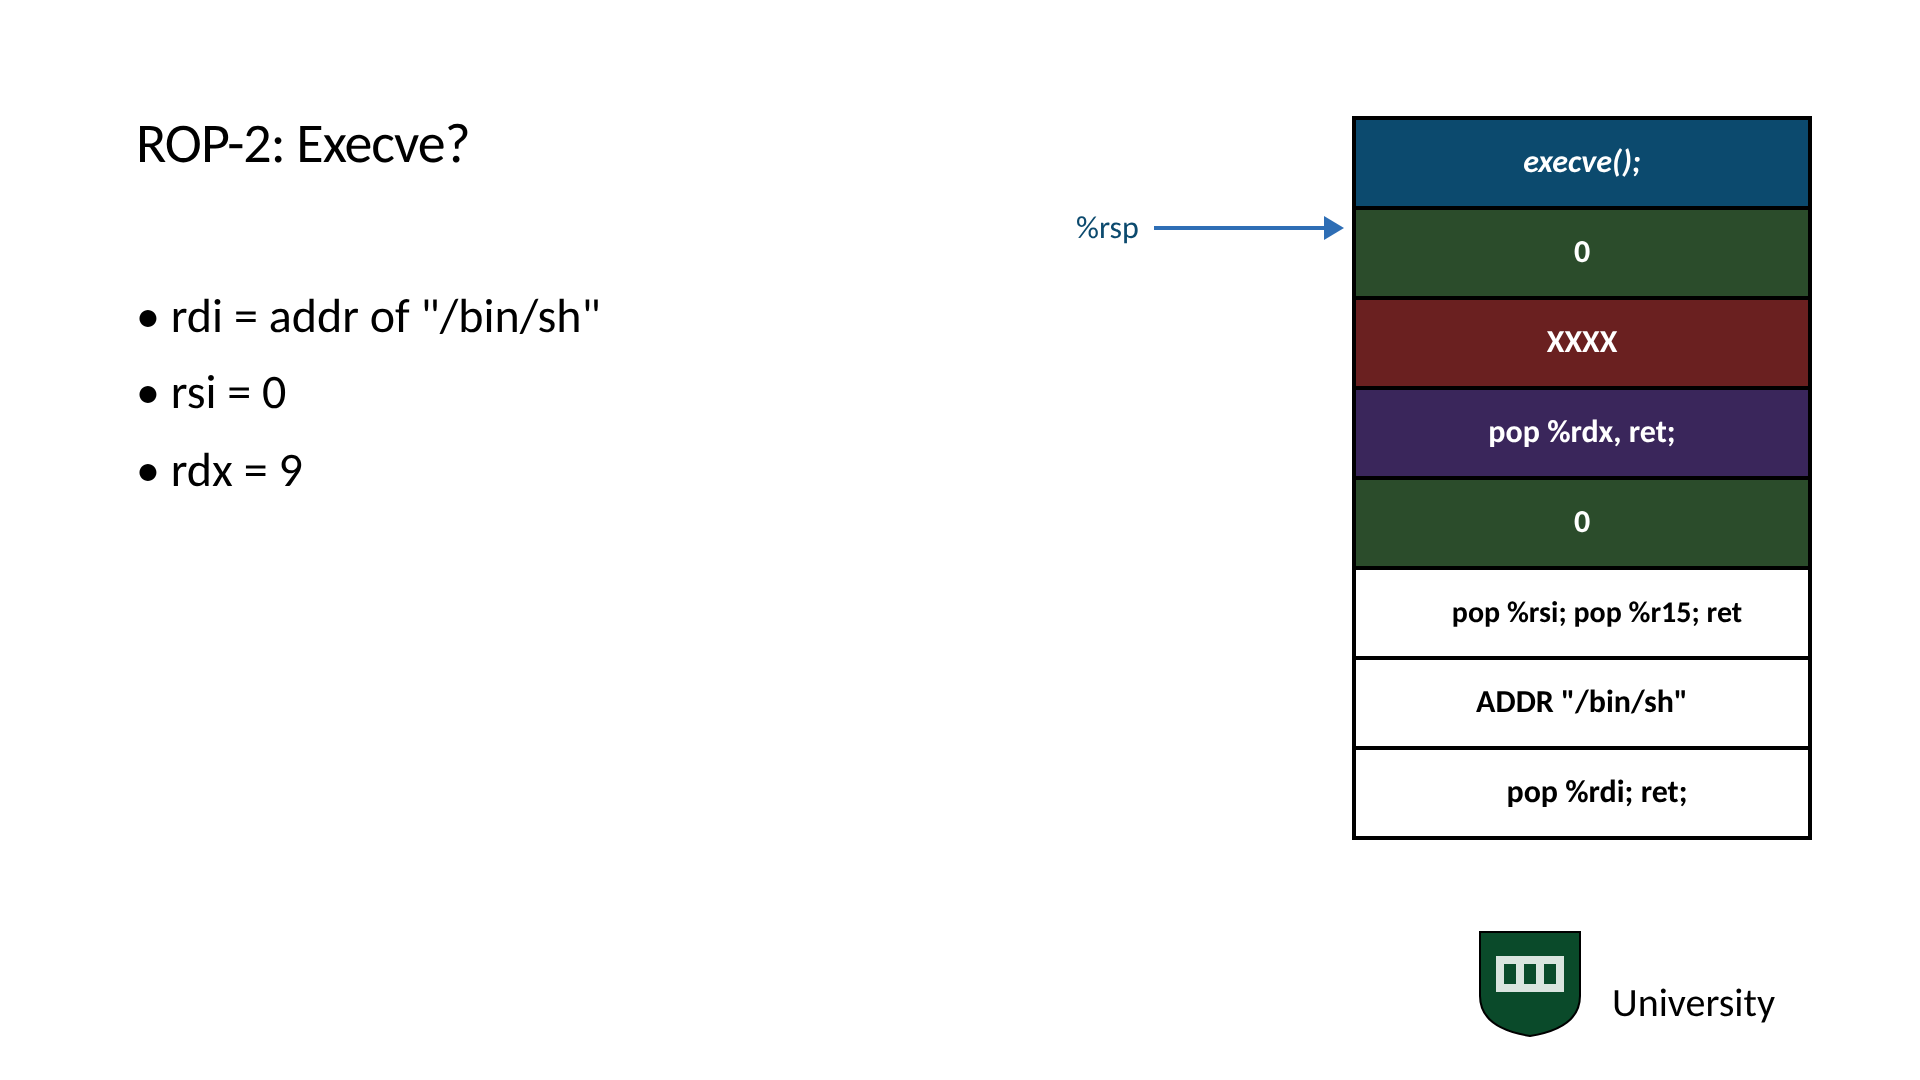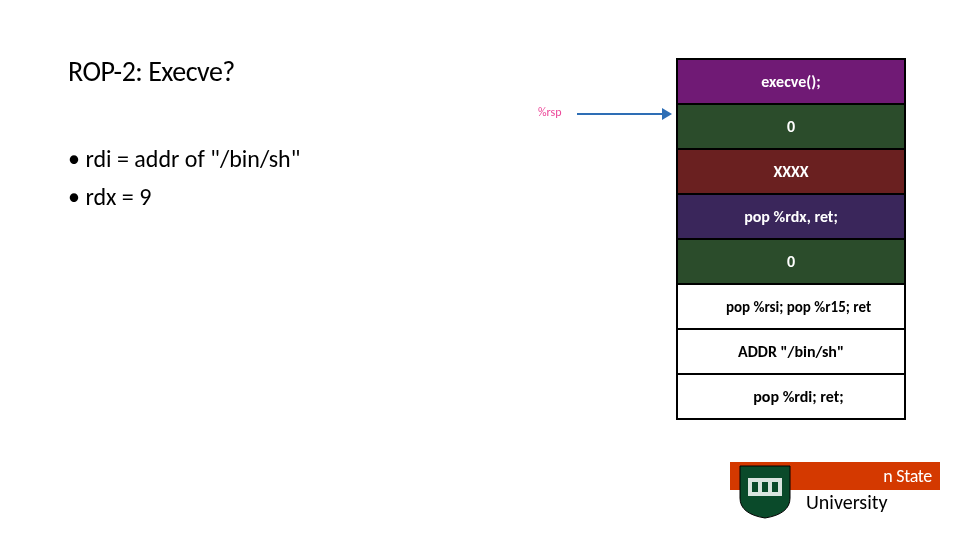--- a/index.html
+++ b/index.html
@@ -2,66 +2,66 @@
 <html><head>
 <meta charset="utf-8">
 <style>
   * { box-sizing: border-box; margin: 0; padding: 0; }
   html, body { width: 960px; height: 540px; font-family: "Segoe UI", Calibri, Arial, sans-serif; background: #fff; overflow: hidden; }
   .slide { position: relative; width: 960px; height: 540px; }
   .title { position: absolute; left: 68px; top: 54px; font-size: 28px; font-weight: 400; color: #000; letter-spacing: -0.5px; }
   .bullets { position: absolute; left: 68px; top: 140px; font-size: 24px; color: #000; line-height: 1.6; }
   .bullets li { list-style: none; }
   .bullets li::before { content: "• "; }
-  .rsp-label { position: absolute; left: 538px; top: 105px; font-size: 12px; color: #ec4899; }
+  .rsp-label { position: absolute; left: 538px; top: 105px; font-size: 16px; color: #0c4a6e; }
   .arrow { position: absolute; left: 577px; top: 113px; width: 85px; height: 2px; background: #2e6eb5; }
   .arrow::after { content: ""; position: absolute; right: -10px; top: -5px; border-left: 10px solid #2e6eb5; border-top: 6px solid transparent; border-bottom: 6px solid transparent; }
   .stack { position: absolute; right: 54px; top: 58px; width: 230px; }
   .cell { width: 100%; height: 47px; border: 2px solid #000; display: flex; align-items: center; justify-content: center; font-size: 16px; color: #fff; font-weight: 600; margin-bottom: -2px; }
   .cell.narrow { font-size: 15px; }
-  .c-blue   { background: #701a75; }
+  .c-blue   { background: #0c4a6e; font-style: italic; }
   .c-green  { background: #2b4c2b; color: #fff; }
   .c-purple { background: #3a265b; }
   .c-red    { background: #6a2020; }
   .c-white  { background: #fff; color: #000; padding-left: 15px; }
   .c-grey   { background: #fff; color: #000; }
   .logo { position: absolute; right: 20px; bottom: 18px; width: 210px; height: 60px; }
   .logo-bar { position: absolute; left: 0; top: 0; width: 210px; height: 28px; background: #d43900; display: flex; align-items: center; justify-content: flex-end; padding-right: 8px; color: #fff; font-size: 18px; font-weight: 400; letter-spacing: -0.3px; }
   .logo-uni { position: absolute; left: 76px; top: 28px; font-size: 20px; color: #000; }
   .shield { position: absolute; left: 8px; top: 2px; width: 54px; height: 56px; }
   .shield svg { width: 100%; height: 100%; }
 </style>
 </head>
 <body>
 
 <div class="slide">
 
   <h1 class="title">ROP-2: Execve?</h1>
 
   <ul class="bullets">
     <li>rdi = addr of "/bin/sh"</li>
+    <li>rsi = 0</li>
     <li>rdx = 9</li>
   </ul>
 
   <div class="rsp-label">%rsp</div>
   <div class="arrow"></div>
 
   <div class="stack">
     <div class="cell c-blue">execve();</div>
     <div class="cell c-green">0</div>
     <div class="cell c-red">XXXX</div>
     <div class="cell c-purple">pop %rdx, ret;</div>
     <div class="cell c-green">0</div>
     <div class="cell c-white narrow">pop %rsi; pop %r15; ret</div>
     <div class="cell c-grey">ADDR "/bin/sh"</div>
     <div class="cell c-white">pop %rdi; ret;</div>
   </div>
 
   <div class="logo">
-    <div class="logo-bar">n State</div>
     <div class="logo-uni">University</div>
     <div class="shield">
       <svg viewBox="0 0 54 56">
         <path d="M2 2 H52 V34 Q52 50 27 54 Q2 50 2 34 Z" fill="#0a4a2a" stroke="#000" stroke-width="1"></path>
         <rect x="10" y="14" width="34" height="18" fill="#fff" opacity="0.85"></rect>
         <rect x="14" y="18" width="6" height="10" fill="#0a4a2a"></rect>
         <rect x="24" y="18" width="6" height="10" fill="#0a4a2a"></rect>
         <rect x="34" y="18" width="6" height="10" fill="#0a4a2a"></rect>
       </svg>
     </div>

